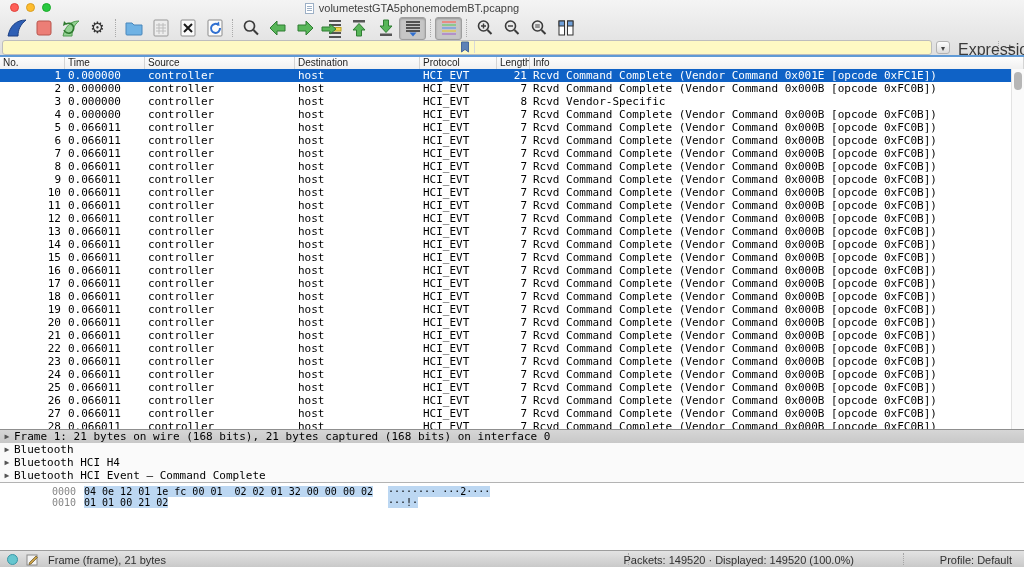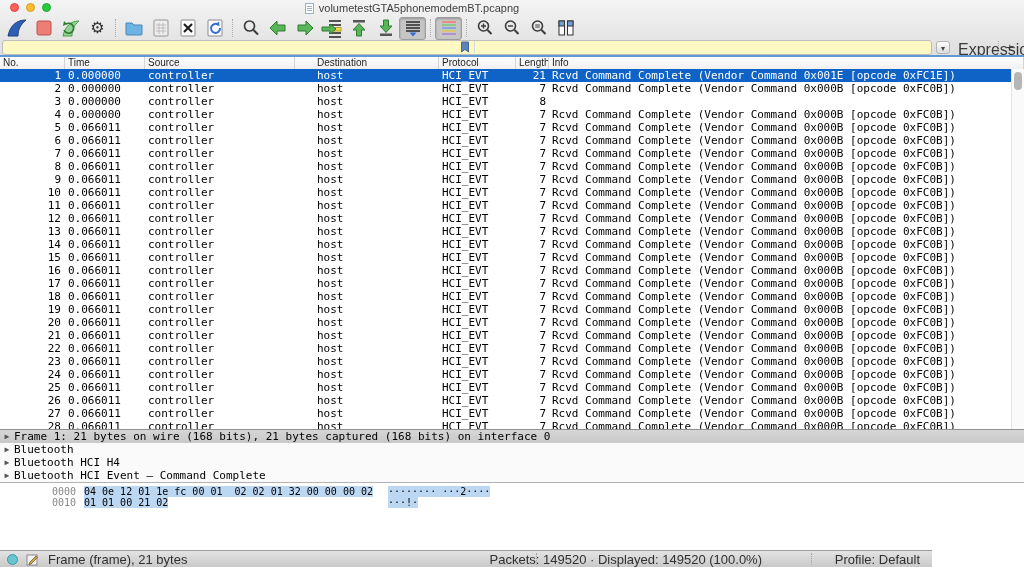--- a/index.html
+++ b/index.html
@@ -56,21 +56,21 @@
   .fplus { position:absolute; left:1006px; top:0px; font-size:13px; color:#3a3a3a; }
 
   .focusline { position:absolute; top:55px; left:0; width:1024px; height:2px; background:#5f9ad6; }
 
   
   .pktheader { position:absolute; top:57px; left:0; width:1024px; height:23px;
                background:linear-gradient(#fdfdfd,#e6e6e6); border-bottom:1px solid #bdbdbd;
                display:flex; font-size:10px; color:#1e1e1e; }
   .hc { border-right:1px solid #d4d4d4; padding:0 0 0 3px; line-height:12px; overflow:hidden;
         white-space:nowrap; }
-  .c-no{width:65px;} .c-time{width:80px;} .c-src{width:150px;} .c-dst{width:125px;margin-left:19px;}
+  .c-no{width:65px;} .c-time{width:80px;} .c-src{width:150px;} .c-dst{width:125px;}
   .c-proto{width:77px;} .c-len{width:33px;} .c-info{flex:1;}
 
   .pktrows { position:absolute; top:69px; left:0; width:1011px; height:360px; overflow:hidden;
              background:#fff; font-family:"DejaVu Sans Mono", monospace; font-size:11px; }
   .pkt-row { display:flex; height:13px; line-height:13px; white-space:nowrap; color:#000; }
   .pkt-row.sel { background:#0f62c6; color:#fff; }
   .pc { overflow:hidden; padding-left:3px; }
   .pc.c-no { text-align:right; padding-right:4px; padding-left:0; }
   .pc.c-len { text-align:right; padding-right:3px; padding-left:0; }
 
@@ -92,23 +92,23 @@
              border-top:1px solid #b3b3b3; background:#fff;
              font-family:"DejaVu Sans Mono", monospace; font-size:10px; color:#000;
              padding-top:3px;padding-left:44px; }
   .hexline { height:11px; line-height:11px; display:flex; white-space:pre; }
   .hoff { width:26px; margin-left:8px; color:#868686; flex:0 0 auto; }
   .hbytes { width:296px; margin-left:6px; flex:0 0 auto; }
   .hascii { margin-left:8px; }
   .hl { background:#bcd7f2; }
 
   
-  .statusbar { position:absolute; top:550px; left:0; width:932px; height:17px;
+  .statusbar { position:absolute; top:550px; left:0; width:1024px; height:17px;
                background:linear-gradient(#e3e3e3,#c9c9c9); border-top:1px solid #9d9d9d;
-               font-size:13px; color:#303030;padding-left:20px; }
+               font-size:11px; color:#303030;padding-left:20px; }
   .sb-expert { position:absolute; left:7px; top:3px; width:11px; height:11px; border-radius:50%;
                background:#66c6cf; border:1px solid #3b97a6; }
   .sb-left { position:absolute; left:48px; top:2px; line-height:14px; }
   .sb-center { position:absolute; right:170px; top:2px; line-height:14px; }
   .sb-right { position:absolute; right:12px; top:2px; line-height:14px;margin-left:28px; }
   .sbsep { position:absolute; top:2px; height:12px; border-left:1px dotted #a5a5a5; }
 </style>
 </head>
 <body>
 
@@ -305,20 +305,21 @@
         <span class="pc c-len">7</span>
         <span class="pc c-info">Rcvd Command Complete (Vendor Command 0x000B [opcode 0xFC0B])</span>
       </div>
       <div class="pkt-row">
         <span class="pc c-no">3</span>
         <span class="pc c-time">0.000000</span>
         <span class="pc c-src">controller</span>
         <span class="pc c-dst">host</span>
         <span class="pc c-proto">HCI_EVT</span>
         <span class="pc c-len">8</span>
+        <span class="pc c-info">Rcvd Vendor-Specific</span>
       </div>
       <div class="pkt-row">
         <span class="pc c-no">4</span>
         <span class="pc c-time">0.000000</span>
         <span class="pc c-src">controller</span>
         <span class="pc c-dst">host</span>
         <span class="pc c-proto">HCI_EVT</span>
         <span class="pc c-len">7</span>
         <span class="pc c-info">Rcvd Command Complete (Vendor Command 0x000B [opcode 0xFC0B])</span>
       </div>

